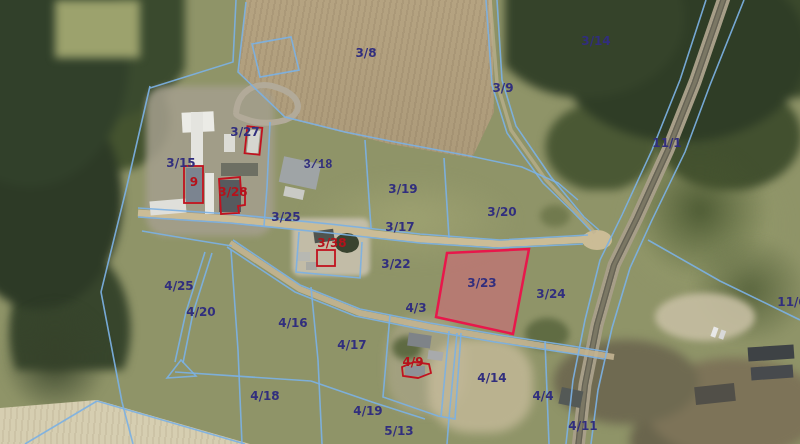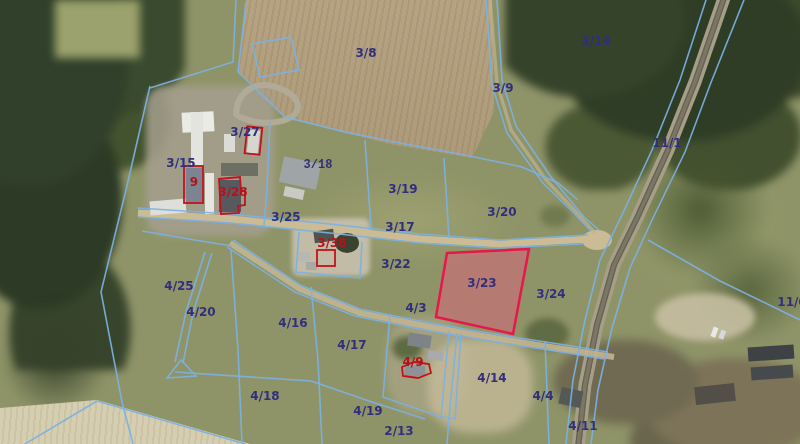--- a/index.html
+++ b/index.html
@@ -196,16 +196,16 @@
       <span class="plabel" style="left: 201px; top: 296px; margin-top: 16px;">4/20</span>
       <span class="plabel" style="left: 792px; top: 302px;">11/6</span>
       <span class="plabel" style="left: 416px; top: 308px;">4/3</span>
       <span class="plabel" style="left: 272px; top: 323px; margin-left: 21px;">4/16</span>
       <span class="plabel" style="left: 352px; top: 345px;">4/17</span>
       <span class="plabel red" style="left: 413px; top: 362px;">4/9</span>
       <span class="plabel" style="left: 492px; top: 378px;">4/14</span>
       <span class="plabel" style="left: 543px; top: 396px;">4/4</span>
       <span class="plabel" style="left: 265px; top: 396px;">4/18</span>
       <span class="plabel" style="left: 324px; top: 411px; margin-left: 44px;">4/19</span>
-      <span class="plabel" style="left: 399px; top: 431px;">2/13</span>
+      <span class="plabel" style="left: 399px; top: 431px;">5/13</span>
       <span class="plabel" style="left: 583px; top: 426px;">4/11</span>
     </div>
 </div>
 
 </body></html>

